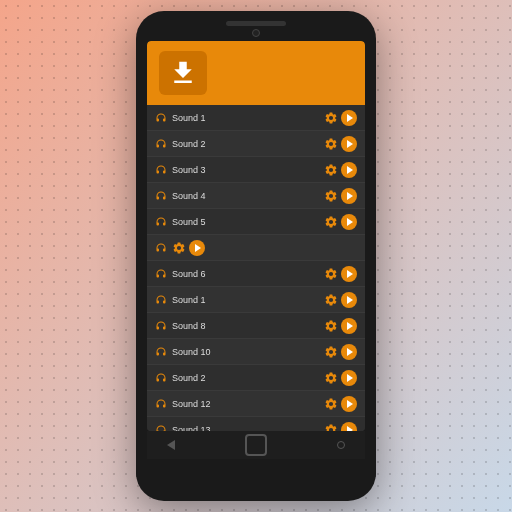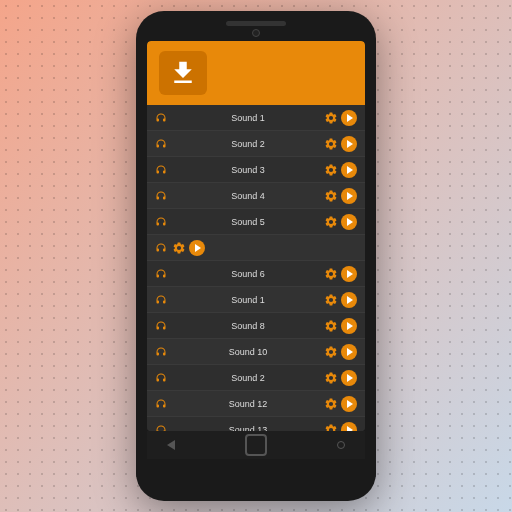--- a/index.html
+++ b/index.html
@@ -112,21 +112,20 @@
       overflow: hidden;
       background: #2e2e2e;
     }
 
     .sound-item {
       display: flex;
       align-items: center;
       padding: 5px 8px;
       border-bottom: 1px solid #3a3a3a;
       height: 26px;
-      text-align: center;
     }
 
     .sound-item:nth-child(odd) {
       background: #2e2e2e;
     }
 
     .sound-item:nth-child(even) {
       background: #323232;
     }
 

